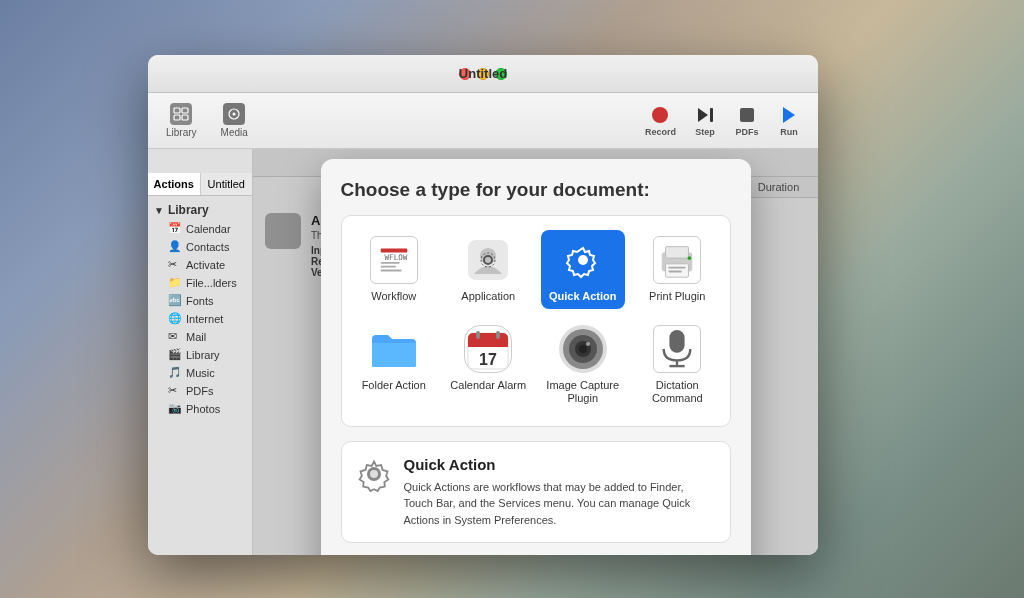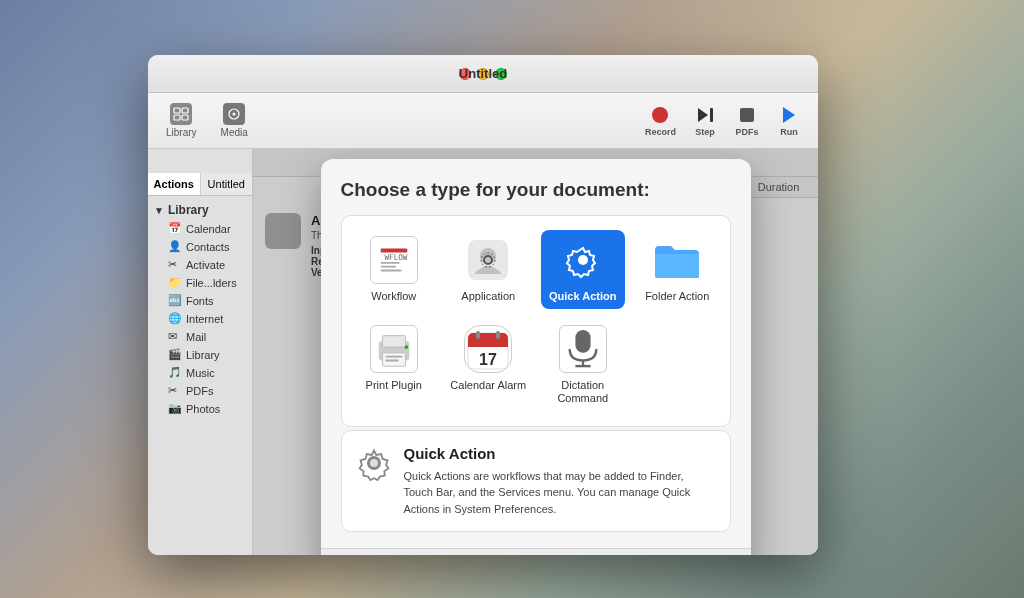--- a/index.html
+++ b/index.html
@@ -250,21 +250,21 @@
 
     
     .type-grid {
       display: grid;
       grid-template-columns: repeat(4, 1fr);
       gap: 10px;
       background: #fff;
       border-radius: 10px;
       padding: 14px 10px;
       border: 1px solid #ddd;
-      margin-bottom: 3px;
+      margin-bottom: 14px;
     }
     .type-item {
       display: flex;
       flex-direction: column;
       align-items: center;
       gap: 6px;
       cursor: pointer;
       padding: 6px 4px;
       border-radius: 8px;
     }
@@ -644,57 +644,69 @@
                     <g transform="translate(4,4)">
                       <circle cx="16" cy="16" r="5" fill="white"></circle>
                       <path d="M16 4 L18 8 L22 7 L23 11 L27 12 L26 16 L28 19 L25 22 L26 26 L22 27 L21 31 L17 30 L14 33 L11 30 L7 31 L6 27 L2 26 L3 22 L0 19 L2 16 L1 12 L5 11 L6 7 L10 8 Z" fill="none" stroke="white" stroke-width="2"></path>
                     </g>
                   </svg>
                 </div>
                 <div class="type-label">Quick Action</div>
               </div>
 
               <div class="type-item">
-                <div class="type-icon">
-                  <svg width="48" height="40" viewBox="0 0 48 40">
-                    <path d="M2 10 Q2 6 6 6 L18 6 L22 10 L42 10 Q46 10 46 14 L46 36 Q46 38 44 38 L4 38 Q2 38 2 36 Z" fill="#4da6ff"></path>
-                    <path d="M2 14 L46 14 L46 36 Q46 38 44 38 L4 38 Q2 38 2 36 Z" fill="#5bb8ff"></path>
-                  </svg>
-                </div>
-                <div class="type-label">Folder Action</div>
-              </div>
-
-              <div class="type-item">
                 <div class="type-icon print-icon">
                   <svg width="44" height="44" viewBox="0 0 44 44">
                     <rect x="6" y="14" width="32" height="20" rx="3" fill="#ccc"></rect>
                     <rect x="10" y="8" width="24" height="12" rx="1" fill="#e8e8e8" stroke="#bbb"></rect>
                     <rect x="10" y="26" width="24" height="14" rx="1" fill="#f5f5f5" stroke="#bbb"></rect>
                     <rect x="13" y="29" width="18" height="2" rx="1" fill="#aaa"></rect>
                     <rect x="13" y="33" width="14" height="2" rx="1" fill="#aaa"></rect>
                     <circle cx="35" cy="20" r="2" fill="#22aa22"></circle>
                   </svg>
                 </div>
                 <div class="type-label">Print Plugin</div>
+              </div>
+
+              <div class="type-item">
+                <div class="type-icon">
+                  <svg width="48" height="40" viewBox="0 0 48 40">
+                    <path d="M2 10 Q2 6 6 6 L18 6 L22 10 L42 10 Q46 10 46 14 L46 36 Q46 38 44 38 L4 38 Q2 38 2 36 Z" fill="#4da6ff"></path>
+                    <path d="M2 14 L46 14 L46 36 Q46 38 44 38 L4 38 Q2 38 2 36 Z" fill="#5bb8ff"></path>
+                  </svg>
+                </div>
+                <div class="type-label">Folder Action</div>
               </div>
 
               <div class="type-item">
                 <div class="type-icon calendar-icon">
                   <svg width="44" height="44" viewBox="0 0 44 44">
                     <rect x="2" y="6" width="40" height="36" rx="5" fill="white" stroke="#ddd"></rect>
                     <rect x="2" y="6" width="40" height="14" rx="5" fill="#cc3333"></rect>
                     <rect x="2" y="14" width="40" height="6" fill="#cc3333"></rect>
                     <text x="22" y="38" font-size="16" font-weight="bold" fill="#333" text-anchor="middle" font-family="sans-serif">17</text>
                     <rect x="10" y="4" width="4" height="8" rx="2" fill="#888"></rect>
                     <rect x="30" y="4" width="4" height="8" rx="2" fill="#888"></rect>
                   </svg>
                 </div>
                 <div class="type-label">Calendar Alarm</div>
               </div>
 
+              <div class="type-item">
+                <div class="type-icon imgcap-icon">
+                  <svg width="44" height="44" viewBox="0 0 44 44">
+                    <circle cx="22" cy="22" r="20" fill="#888"></circle>
+                    <circle cx="22" cy="22" r="14" fill="#555"></circle>
+                    <circle cx="22" cy="22" r="8" fill="#333"></circle>
+                    <circle cx="22" cy="22" r="4" fill="#222"></circle>
+                    <circle cx="27" cy="17" r="2" fill="white" opacity="0.5"></circle>
+                  </svg>
+                </div>
+                <div class="type-label">Image Capture Plugin</div>
+              </div>
 
               <div class="type-item">
                 <div class="type-icon dictation-icon">
                   <svg width="40" height="44" viewBox="0 0 40 44">
                     <rect x="12" y="2" width="16" height="24" rx="8" fill="#666"></rect>
                     <path d="M6 22 Q6 34 20 34 Q34 34 34 22" fill="none" stroke="#666" stroke-width="2.5"></path>
                     <line x1="20" y1="34" x2="20" y2="40" stroke="#666" stroke-width="2.5"></line>
                     <line x1="12" y1="40" x2="28" y2="40" stroke="#666" stroke-width="2.5"></line>
                   </svg>
                 </div>

